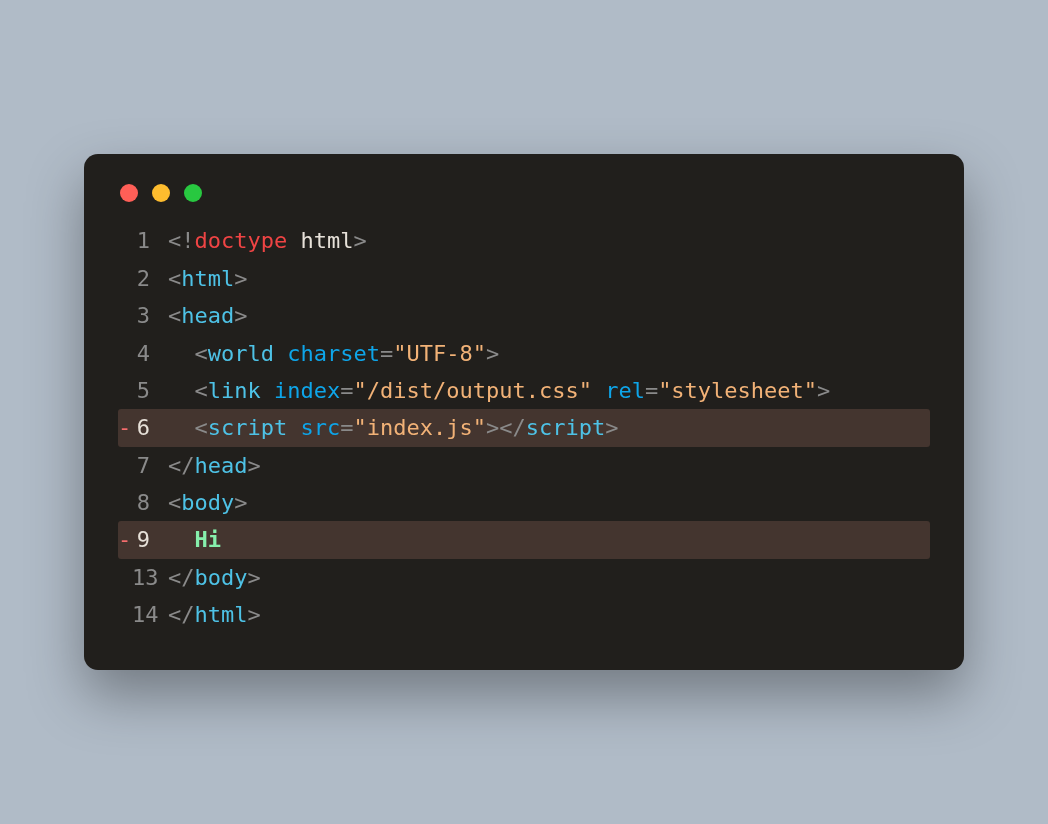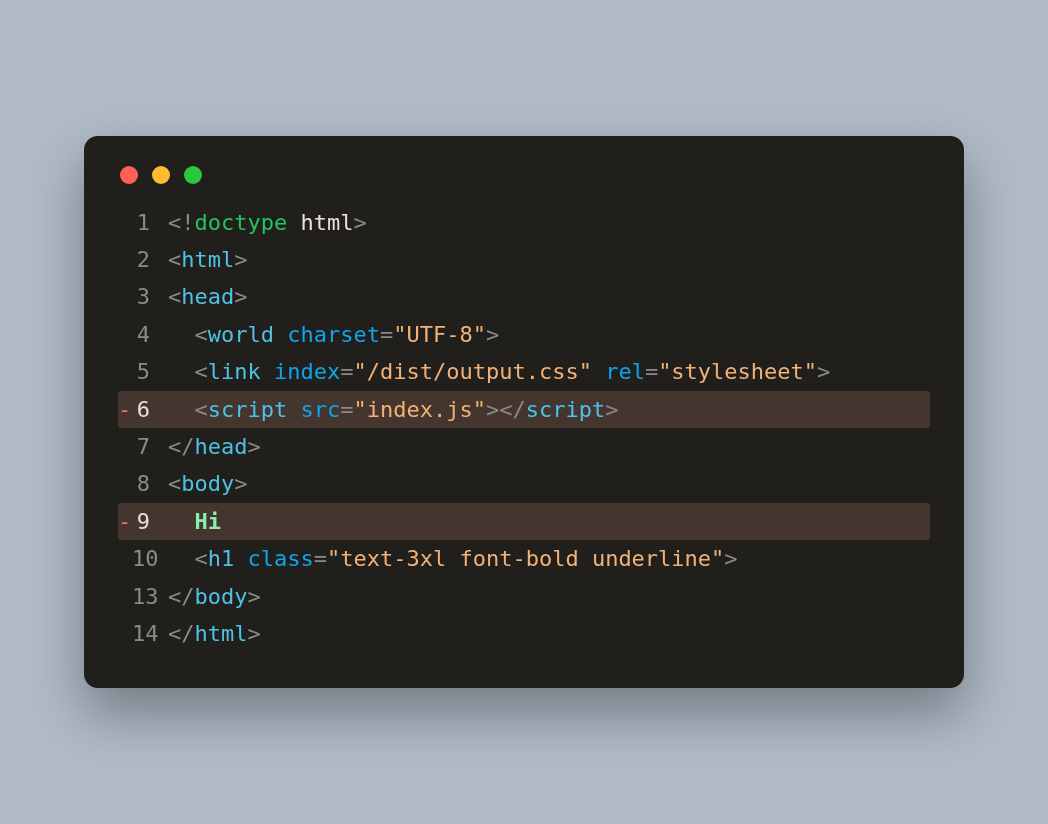--- a/index.html
+++ b/index.html
@@ -20,21 +20,21 @@
     .dot { width:18px; height:18px; border-radius:50%; }
     .red{background:#ff5f57;} .yellow{background:#febc2e;} .green{background:#28c840;}
     .code { font-size:22px; line-height:1.70; }
     .row { display:flex; align-items:center; }
     .marker { width:14px; color:#f66d6d; text-align:left; }
     .ln { width:36px; text-align:right; color:#8a8a8a; padding-right:18px; font-variant-numeric:tabular-nums;}
     .content { flex:1; white-space:pre; color:#d9d6d1; }
     .row.hl { background:#44352f; border-radius:3px;}
     .row.hl .ln { color:#e7e1d9; }
     .p-punc { color:#8a8a8a; }
-    .p-doctype { color:#22c55e; }
+    .p-doctype { color:#ef4444; }
     .p-doctype-arg { color:#e7e1d9; }
     .p-tag { color:#4ec2e6; }
     .p-attr { color:#0ea5e9; }
     .p-str { color:#f2b277; }
     .p-text { color:#86efac;font-weight:bold; }
   </style>
 </head>
 <body>
 
 <div class="window">
@@ -84,25 +84,20 @@
         <div class="ln">8</div>
         <div class="content"><span class="p-punc">&lt;</span><span class="p-tag">body</span><span class="p-punc">&gt;</span></div>
       </div>
       <div class="row hl">
         <div class="marker">-</div>
         <div class="ln">9</div>
         <div class="content"><span class="p-text">  Hi</span></div>
       </div>
       <div class="row">
         <div class="marker"></div>
-        <div class="ln">10</div>
-        <div class="content"><span class="p-text">  </span><span class="p-punc">&lt;</span><span class="p-tag">h1</span><span class="p-attr"> class</span><span class="p-punc">=</span><span class="p-str">"text-3xl font-bold underline"</span><span class="p-punc">&gt;</span></div>
-      </div>
-      <div class="row">
-        <div class="marker"></div>
         <div class="ln">13</div>
         <div class="content"><span class="p-punc">&lt;/</span><span class="p-tag">body</span><span class="p-punc">&gt;</span></div>
       </div>
       <div class="row">
         <div class="marker"></div>
         <div class="ln">14</div>
         <div class="content"><span class="p-punc">&lt;/</span><span class="p-tag">html</span><span class="p-punc">&gt;</span></div>
       </div>
     </div>
 </div>

